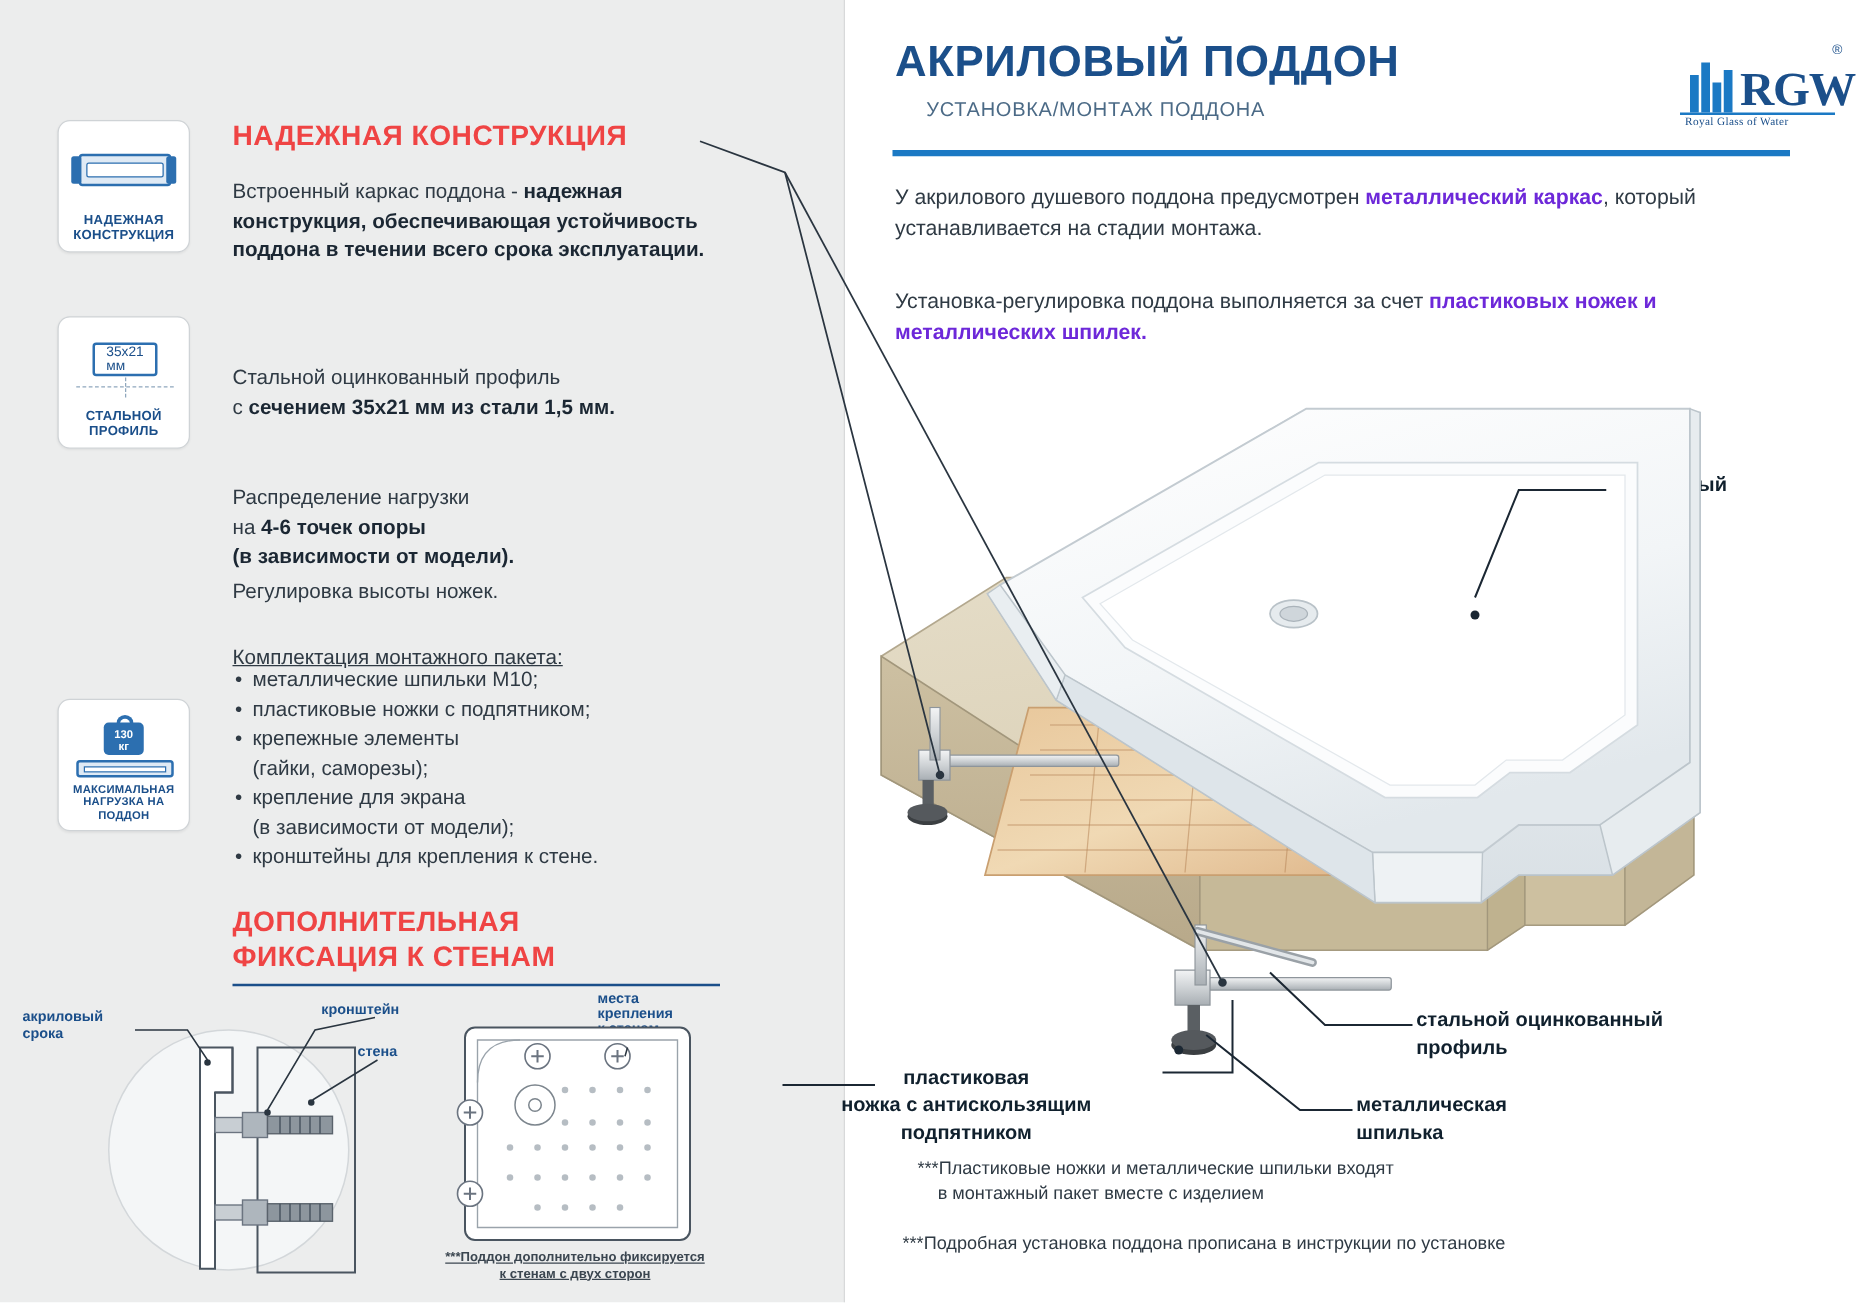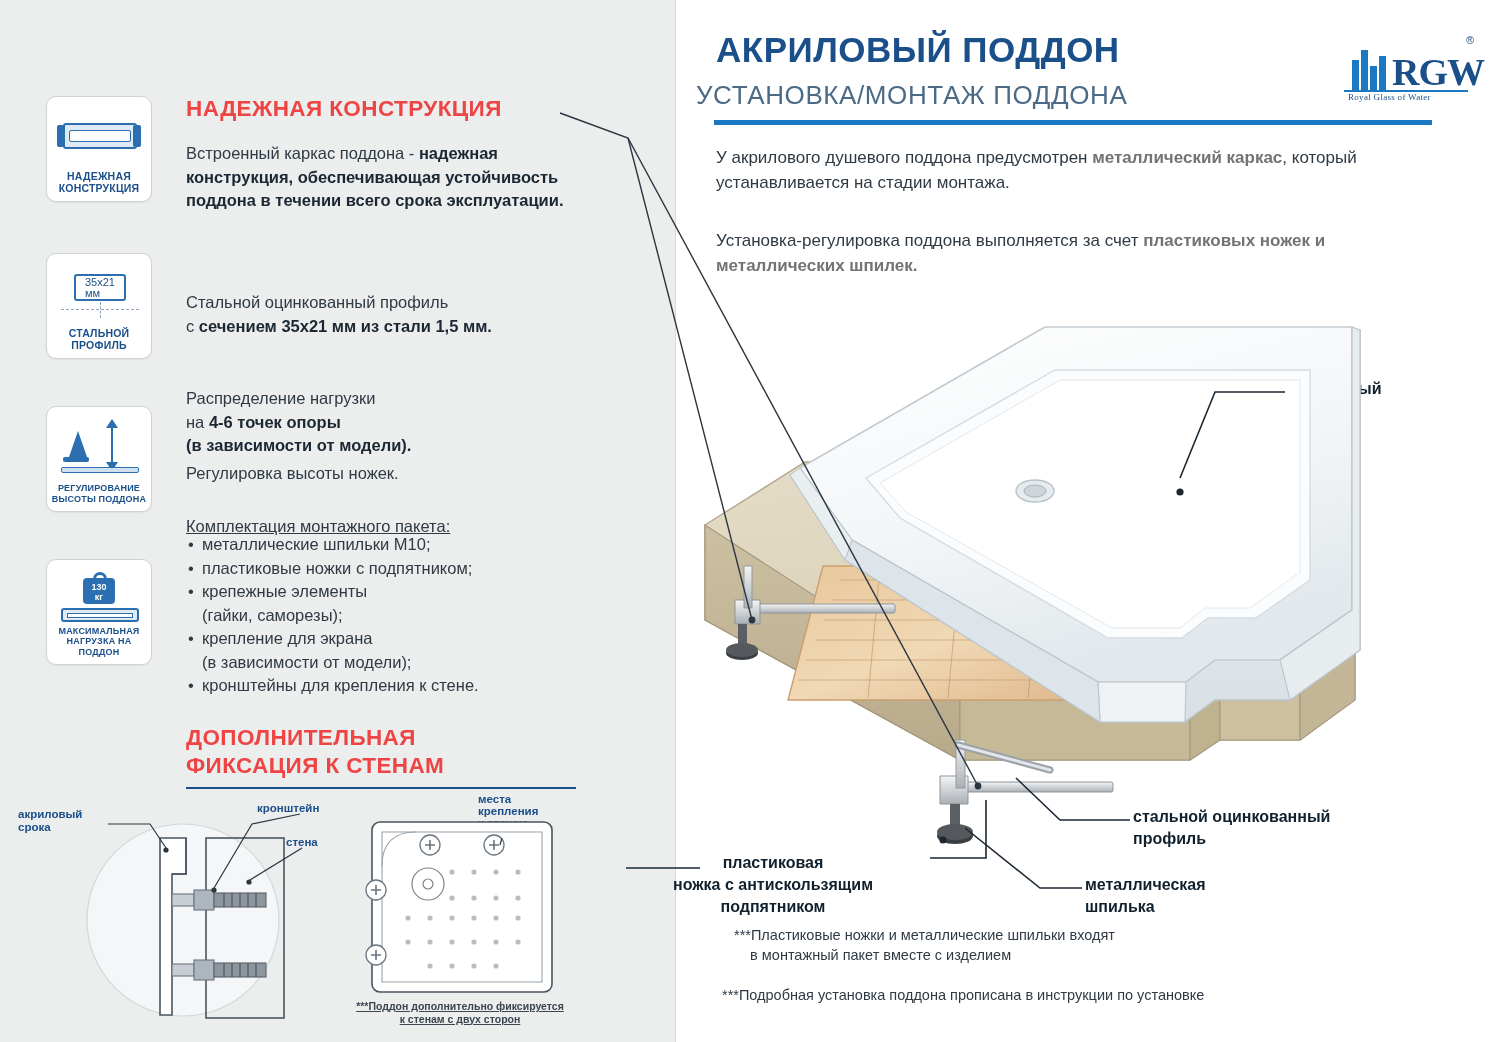--- a/index.html
+++ b/index.html
@@ -102,24 +102,24 @@
   .bullets div.noDot { padding-left:16px; }
 
   .hsep { position:absolute; height:2px; background:#1b4f8a; }
 
   
   .mini-label { position:absolute; font-size:11.5px; font-weight:bold; color:#1b4f8a; line-height:13px; }
   .mini-note { position:absolute; font-size:10.5px; font-weight:bold; color:#3b4650; line-height:12.5px; text-align:center;text-decoration:underline; }
 
   
   .r-title { position:absolute; left:716px; top:30px; font-size:35px; font-weight:bold; color:#1b4f8a; letter-spacing:.5px;}
-  .r-sub { position:absolute; left:696px; top:80px; font-size:26px; color:#4b6a86; letter-spacing:.6px;}
+  .r-sub { position:absolute; left:741px; top:80px; font-size:16px; color:#4b6a86; letter-spacing:.6px;}
   .r-rule { position:absolute; left:714px; top:120px; width:718px; height:5px; background:#1b79c4;}
   .r-para { position:absolute; font-size:17px; color:#2f3a44; line-height:25px; }
-  .r-para b { color:#737373; }
+  .r-para b { color:#6d28d9; }
 
   .logo { position:absolute; left:1330px; top:24px; width:150px; height:88px; }
   .logo .word { position:absolute; left:18px; top:26px; font-size:38px; font-weight:bold; color:#1b4f8a; letter-spacing:-1px; font-family:"Liberation Serif", serif;}
   .logo .bars { position:absolute; left:22px; top:20px; width:34px; height:46px; }
   .logo .bars i{ position:absolute; bottom:0; width:7px; background:#1b79c4; }
   .logo .tag { position:absolute; left:18px; top:68px; font-size:9px; color:#1b4f8a; letter-spacing:.3px; font-family:Liberation Serif, serif;}
   .logo .reg { position:absolute; right:6px; top:10px; font-size:11px; color:#1b4f8a;}
   .logo .ul2 { position:absolute; left:14px; top:66px; width:124px; height:2px; background:#1b79c4;}
 
   .callout { position:absolute; font-size:16px; font-weight:bold; color:#10202d; line-height:22px;}
@@ -157,32 +157,20 @@
       </div>
       <div class="pf-vline"></div>
         <div class="pf-hline"></div>
     </div>
     <div class="icon-cap">
       <div>СТАЛЬНОЙ</div>
       <div>ПРОФИЛЬ</div>
     </div>
   </div>
 
-  <div class="icon-box" style="left:46px; top:406px;">
-    <div class="icon-art">
-      <div class="rg-foot"></div>
-        <div class="rg-foot-b"></div>
-      <div class="rg-arrow"></div>
-        <div class="rg-base"></div>
-    </div>
-    <div class="icon-cap small">
-      <div>РЕГУЛИРОВАНИЕ</div>
-      <div>ВЫСОТЫ ПОДДОНА</div>
-    </div>
-  </div>
 
   <div class="icon-box" style="left:46px; top:559px;">
     <div class="icon-art">
       <div class="ld-handle"></div>
       <div class="ld-weight">
         <span>130</span><br>
         <span>кг</span>
       </div>
       <div class="ld-tray"></div>
         <div class="ld-tray-in"></div>

